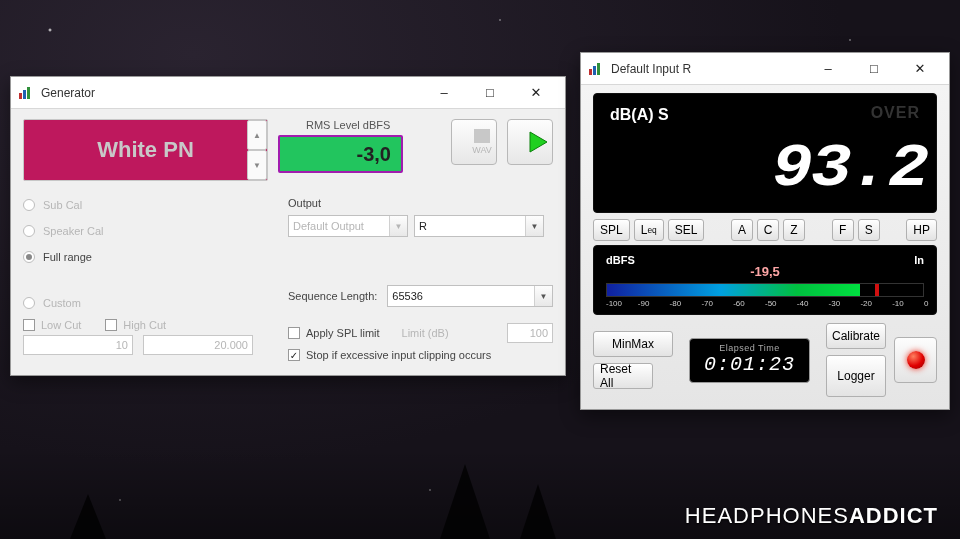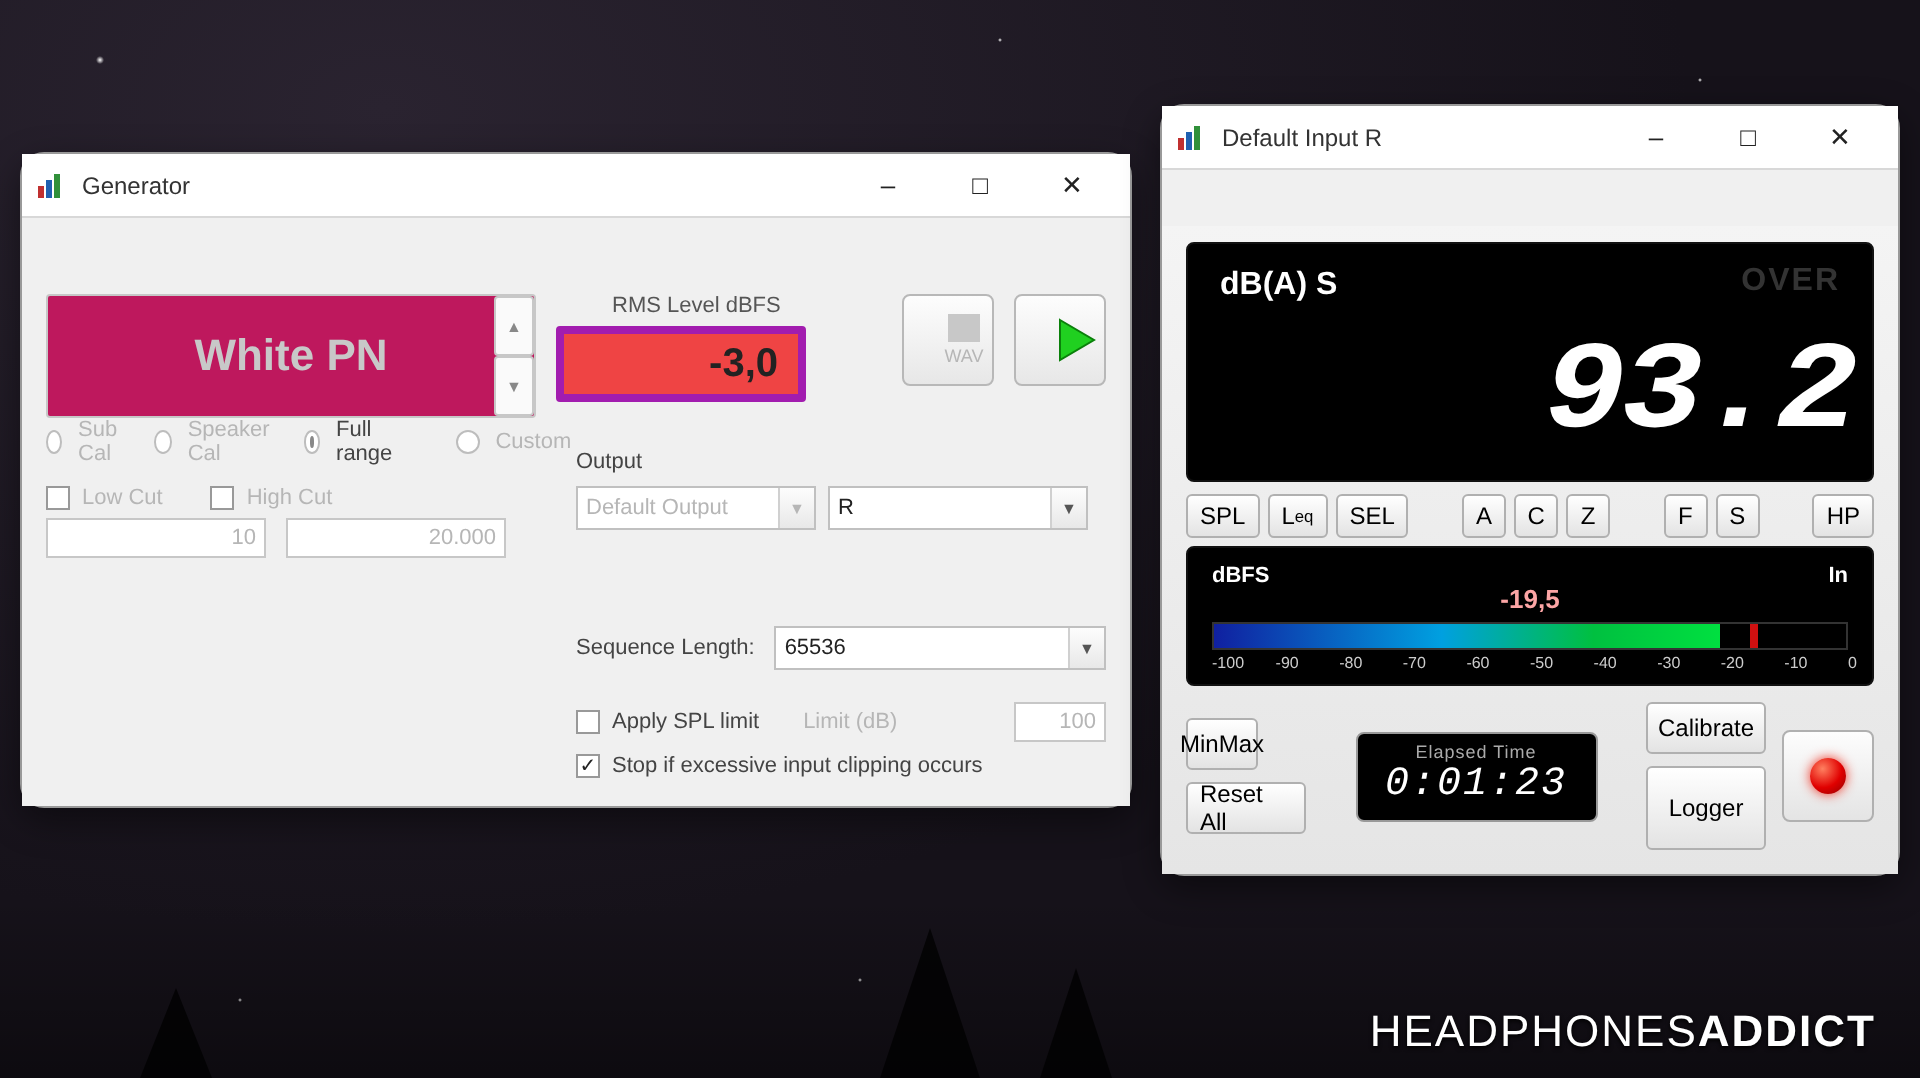--- a/index.html
+++ b/index.html
@@ -21,47 +21,47 @@
     position:absolute; left:0; right:0; bottom:0; height:90px; pointer-events:none;
     background:
       linear-gradient(to top, rgba(0,0,0,.4), transparent);
   }
   .tree { position:absolute; bottom:0; border-left:25px solid transparent; border-right:25px solid transparent; border-bottom:75px solid rgba(0,0,0,.75); }
   .watermark { position:absolute; right:22px; bottom:10px; color:#fff; font-size:22px; letter-spacing:1px; font-weight:300; text-shadow:0 1px 2px #000; }
   .watermark b { font-weight:700; }
 
   
   .win {
-    position:absolute; background:#f0f0f0; border:1px solid #999; border-radius:12px;
+    position:absolute; background:#f0f0f0; border:1px solid #999; border-radius:0;
     box-shadow:0 6px 18px rgba(0,0,0,.45);
-    display:flex; flex-direction:column;gap:28px;
+    display:flex; flex-direction:column;
   }
   .titlebar { height:32px; background:#fff; display:flex; align-items:center; padding:0 6px; border-bottom:1px solid #d8d8d8; }
   .titlebar .app-icon { width:16px; height:16px; margin-right:8px; display:flex; align-items:center; justify-content:center; }
   .titlebar .title { font-size:12px; color:#333; flex:1; }
   .titlebar .winbtns { display:flex; gap:0; }
   .winbtn { width:46px; height:30px; display:flex; align-items:center; justify-content:center; color:#222; font-size:13px; }
 
   .body { padding:10px 12px 14px; background:#f0f0f0; font-size:11px; color:#444; }
   .disabled, .disabled * { color:#b6b6b6 !important; }
 
   
   .gen-top { display:flex; align-items:flex-start; gap:10px; }
   .noise-box { position:relative; width:245px; height:62px; background:#be185d; border:1px solid #c7c7c7; display:flex; align-items:center; justify-content:center; border-radius:2px; }
   .noise-box .txt { font-size:22px; font-weight:700; color:#c8c8c8; }
   .noise-spin { position:absolute; right:0; top:0; bottom:0; width:20px; display:flex; flex-direction:column; }
   .spin-half { flex:1; border:1px solid #c7c7c7; border-radius:2px; background:#fafafa; display:flex; align-items:center; justify-content:center; color:#888; font-size:8px; }
 
   .rms-col { flex:1; }
   .rms-lbl { font-size:11px; color:#555; margin-bottom:4px;padding-left:28px; }
-  .rms-val { width:125px; height:38px; border:4px solid #a21caf; background:#ef4444; border-radius:2px; display:flex; align-items:center; justify-content:flex-end; padding:0 10px; font-size:20px; font-weight:700; color:#222; }
+  .rms-val { width:125px; height:38px; border:2px solid #a21caf; background:#22c55e; border-radius:2px; display:flex; align-items:center; justify-content:flex-end; padding:0 10px; font-size:20px; font-weight:700; color:#222; }
   .sqbtn { width:46px; height:46px; border:1px solid #b8b8b8; border-radius:4px; background:linear-gradient(#fdfdfd,#e7e7e7); display:flex; flex-direction:column; align-items:center; justify-content:center;padding-left:16px; }
   .playbtn svg { display:block; }
 
-  .radios { display:flex; flex-direction:row; gap:14px; }
+  .radios { margin-top:18px; display:flex; flex-direction:column; gap:14px; }
   .rad { display:flex; align-items:center; gap:8px; }
   .radio-ic { width:12px; height:12px; border-radius:50%; border:1px solid #bdbdbd; background:#fff; position:relative; }
   .radio-ic.sel::after { content:''; position:absolute; inset:2px; border-radius:50%; background:#888; }
 
   .out-row, .seq-row { display:flex; align-items:center; gap:6px; margin-top:6px; }
   .sel-box { height:22px; border:1px solid #c0c0c0; background:#fff; display:flex; align-items:center; padding:0 4px; font-size:11px; color:#888; position:relative; }
   .sel-box .dd { position:absolute; right:0; top:0; bottom:0; width:18px; border-left:1px solid #d0d0d0; background:linear-gradient(#fdfdfd,#e8e8e8); display:flex;align-items:center;justify-content:center; font-size:8px; color:#555;}
   .chk-row { display:flex; align-items:center; gap:6px; margin-top:6px; }
   .chk { width:12px; height:12px; border:1px solid #999; background:#fff; display:flex;align-items:center;justify-content:center;font-size:10px;color:#222; }
   .text-in { height:20px; border:1px solid #c7c7c7; background:#fff; text-align:right; padding:0 4px; font-size:11px; display:flex; align-items:center; justify-content:flex-end; }
@@ -293,21 +293,21 @@
           <span>-40</span>
           <span>-30</span>
           <span>-20</span>
           <span>-10</span>
           <span>0</span>
         </div>
     </div>
 
     <div class="bottom-row">
       <div class="vstack">
-        <div class="minibtn" style="width:36px;height:26px">MinMax</div>
+        <div class="minibtn" style="width:80px;height:26px">MinMax</div>
         <div class="minibtn" style="width:60px;height:26px">Reset All</div>
       </div>
       <span style="flex:1"></span>
       <div class="elapsed">
         <div class="lbl">Elapsed Time</div>
         <div class="time">0:01:23</div>
       </div>
       <span style="flex:1"></span>
       <div class="vstack">
         <div class="minibtn" style="width:60px;height:26px">Calibrate</div>

